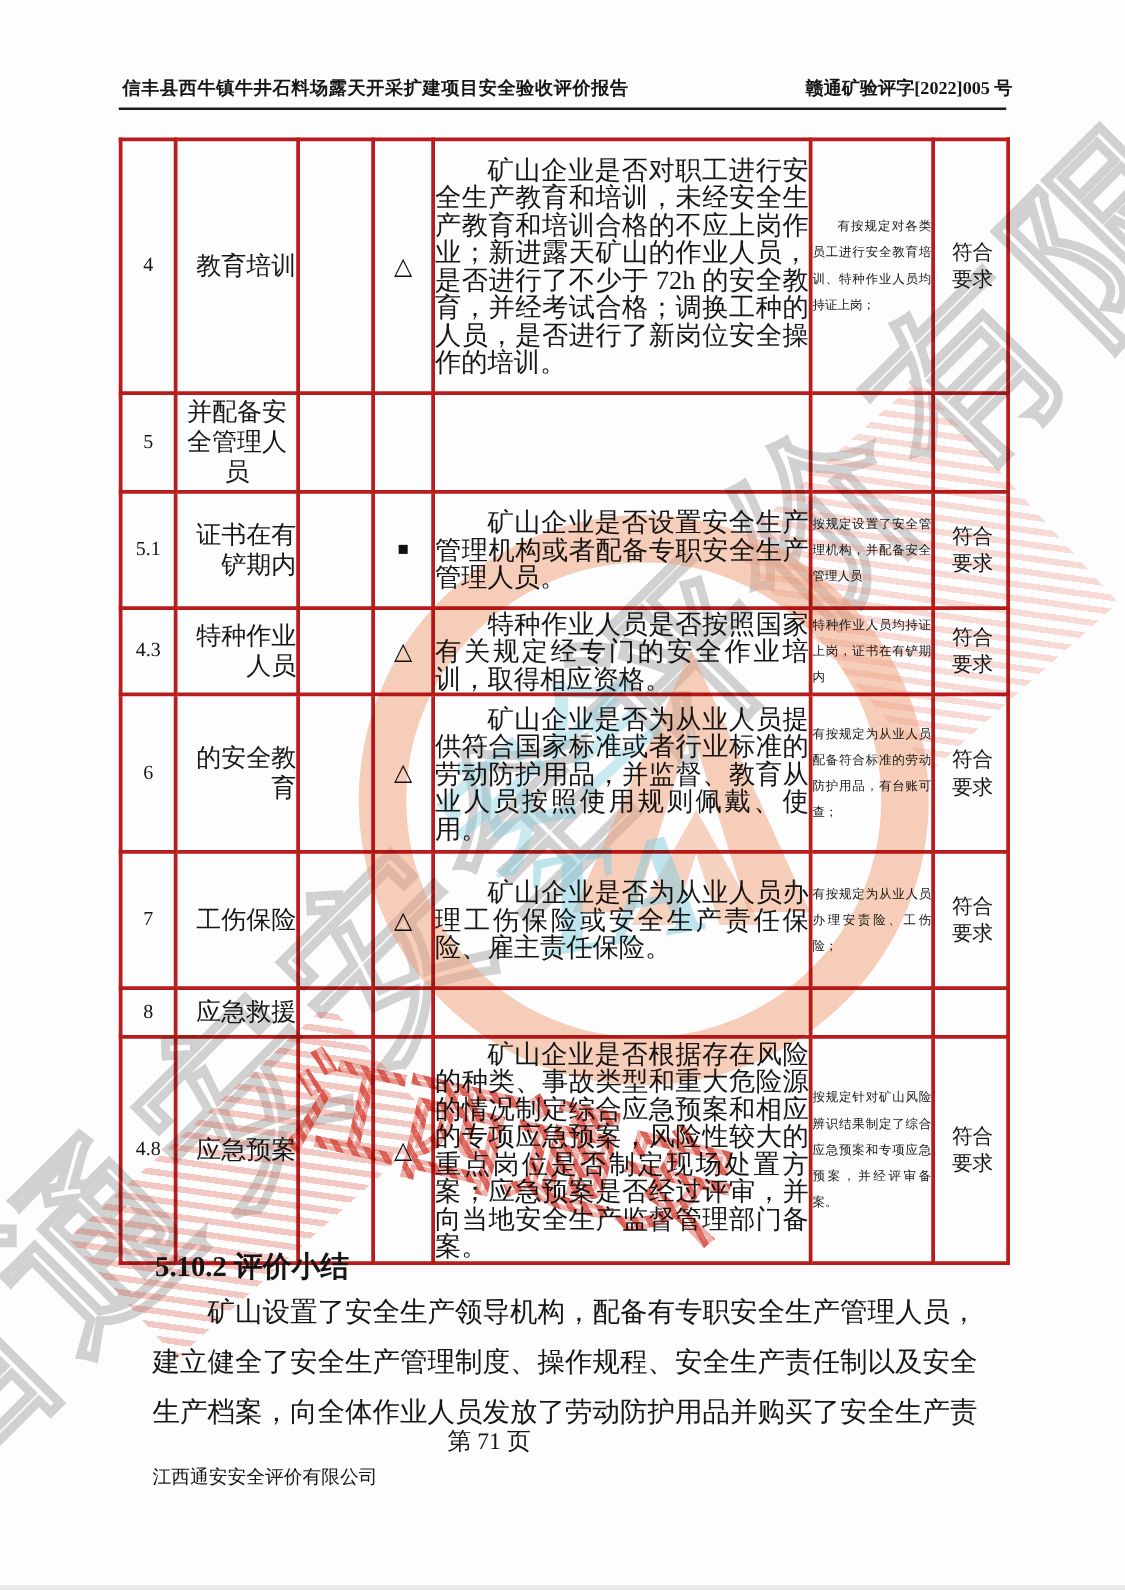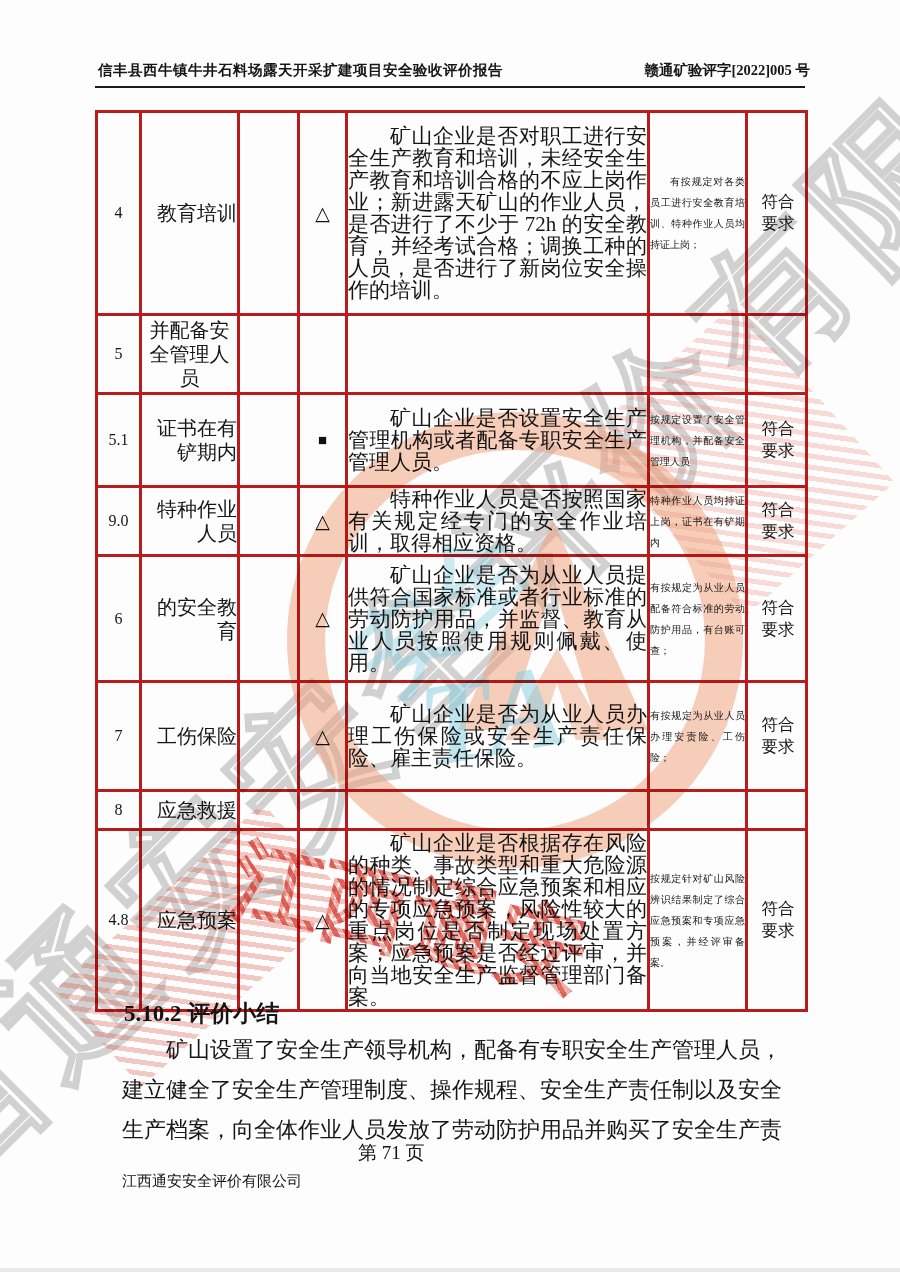--- a/index.html
+++ b/index.html
@@ -117,21 +117,21 @@
           <td class="sym" style="font-size:15px">■</td>
           <td class="cnt">
               <p>矿山企业是否设置安全生产管理机构或者配备专职安全生产管理人员。</p>
             </td>
           <td class="res">
               <p>按规定设置了安全管理机构，并配备安全管理人员</p>
             </td>
           <td class="con"><span>符合要求</span></td>
         </tr>
         <tr class="h52">
-          <td class="no">9.0</td>
+          <td class="no">4.3</td>
           <td class="nm">特种作业人员</td>
           <td></td>
           <td class="sym">△</td>
           <td class="cnt">
               <p>特种作业人员是否按照国家有关规定经专门的安全作业培训，取得相应资格。</p>
             </td>
           <td class="res">
               <p>特种作业人员均持证上岗，证书在有铲期内</p>
             </td>
           <td class="con"><span>符合要求</span></td>

